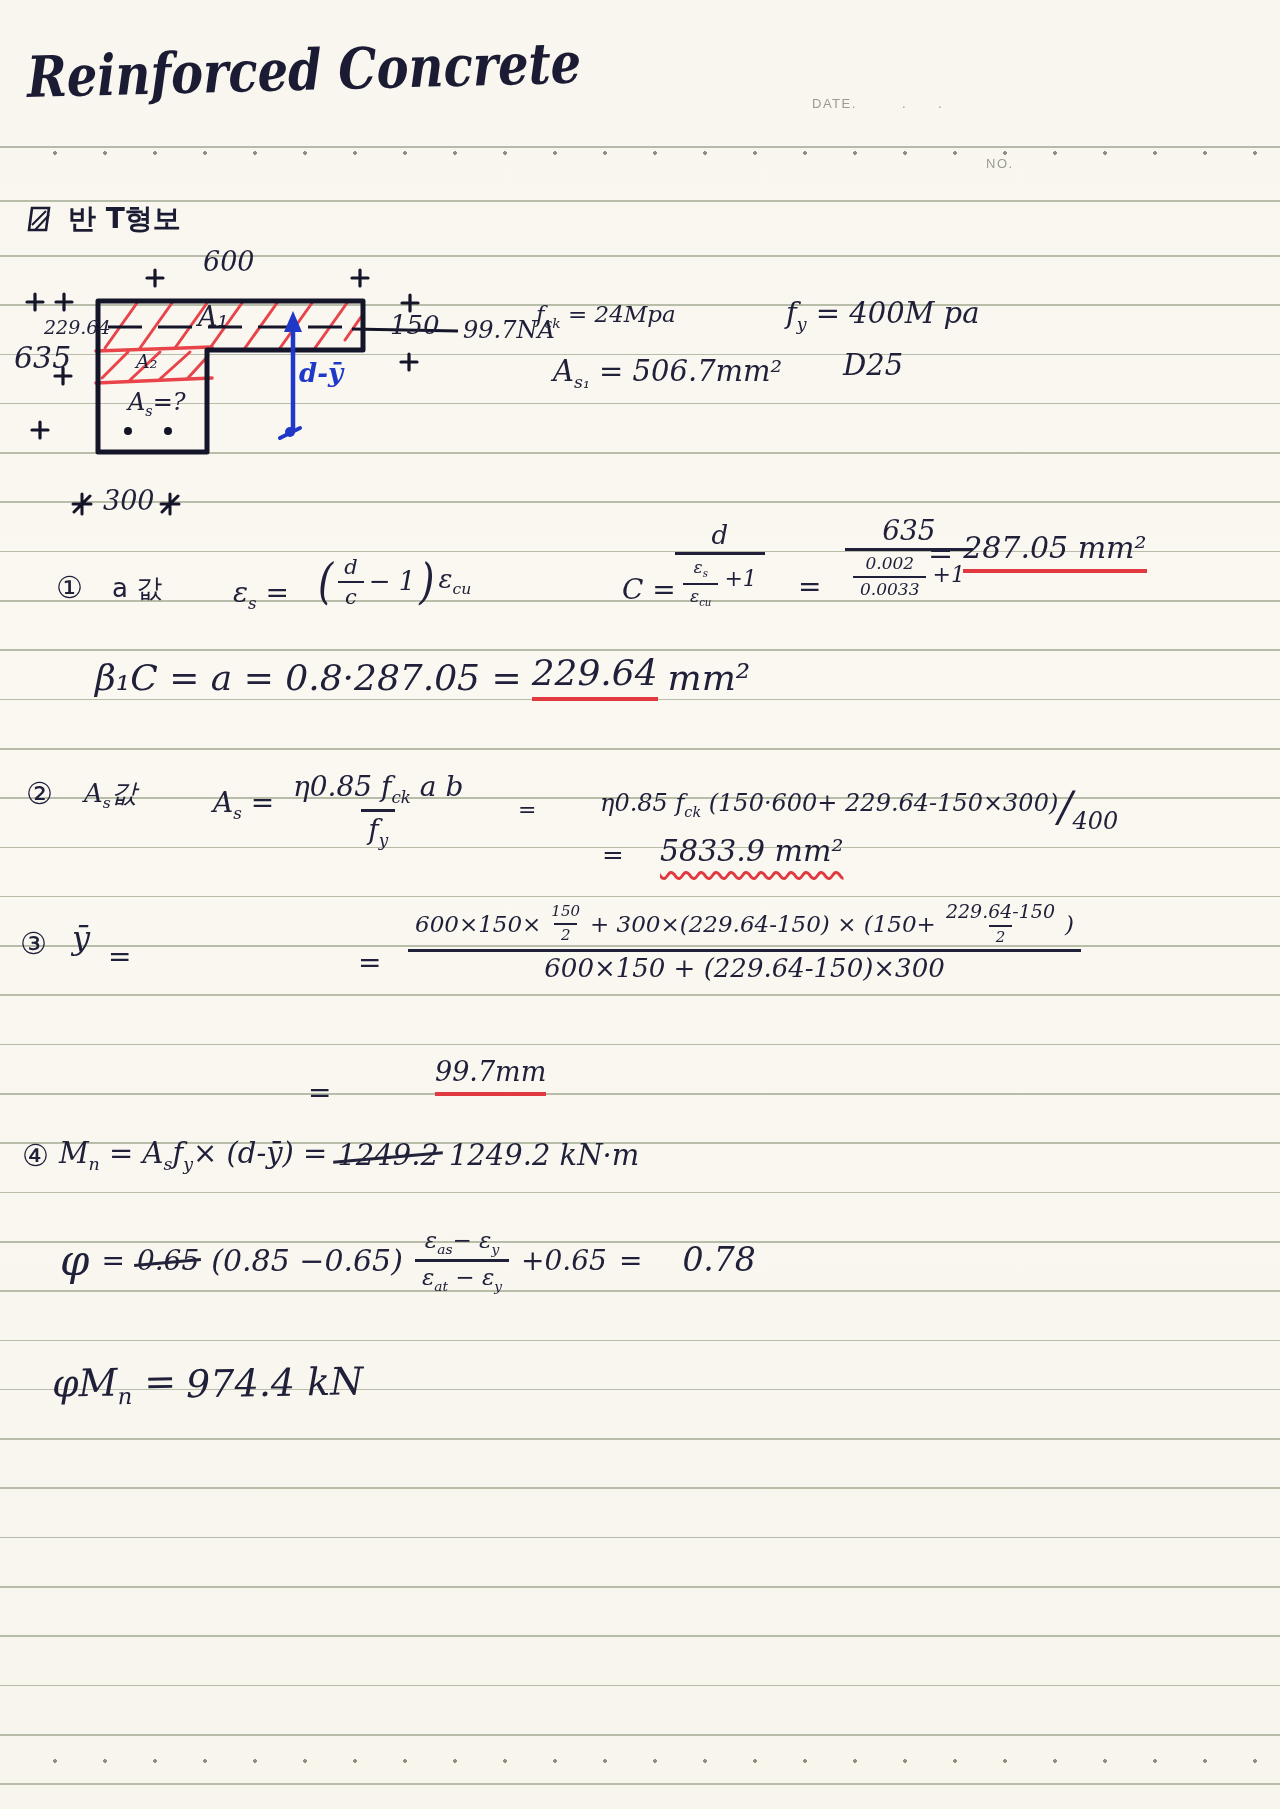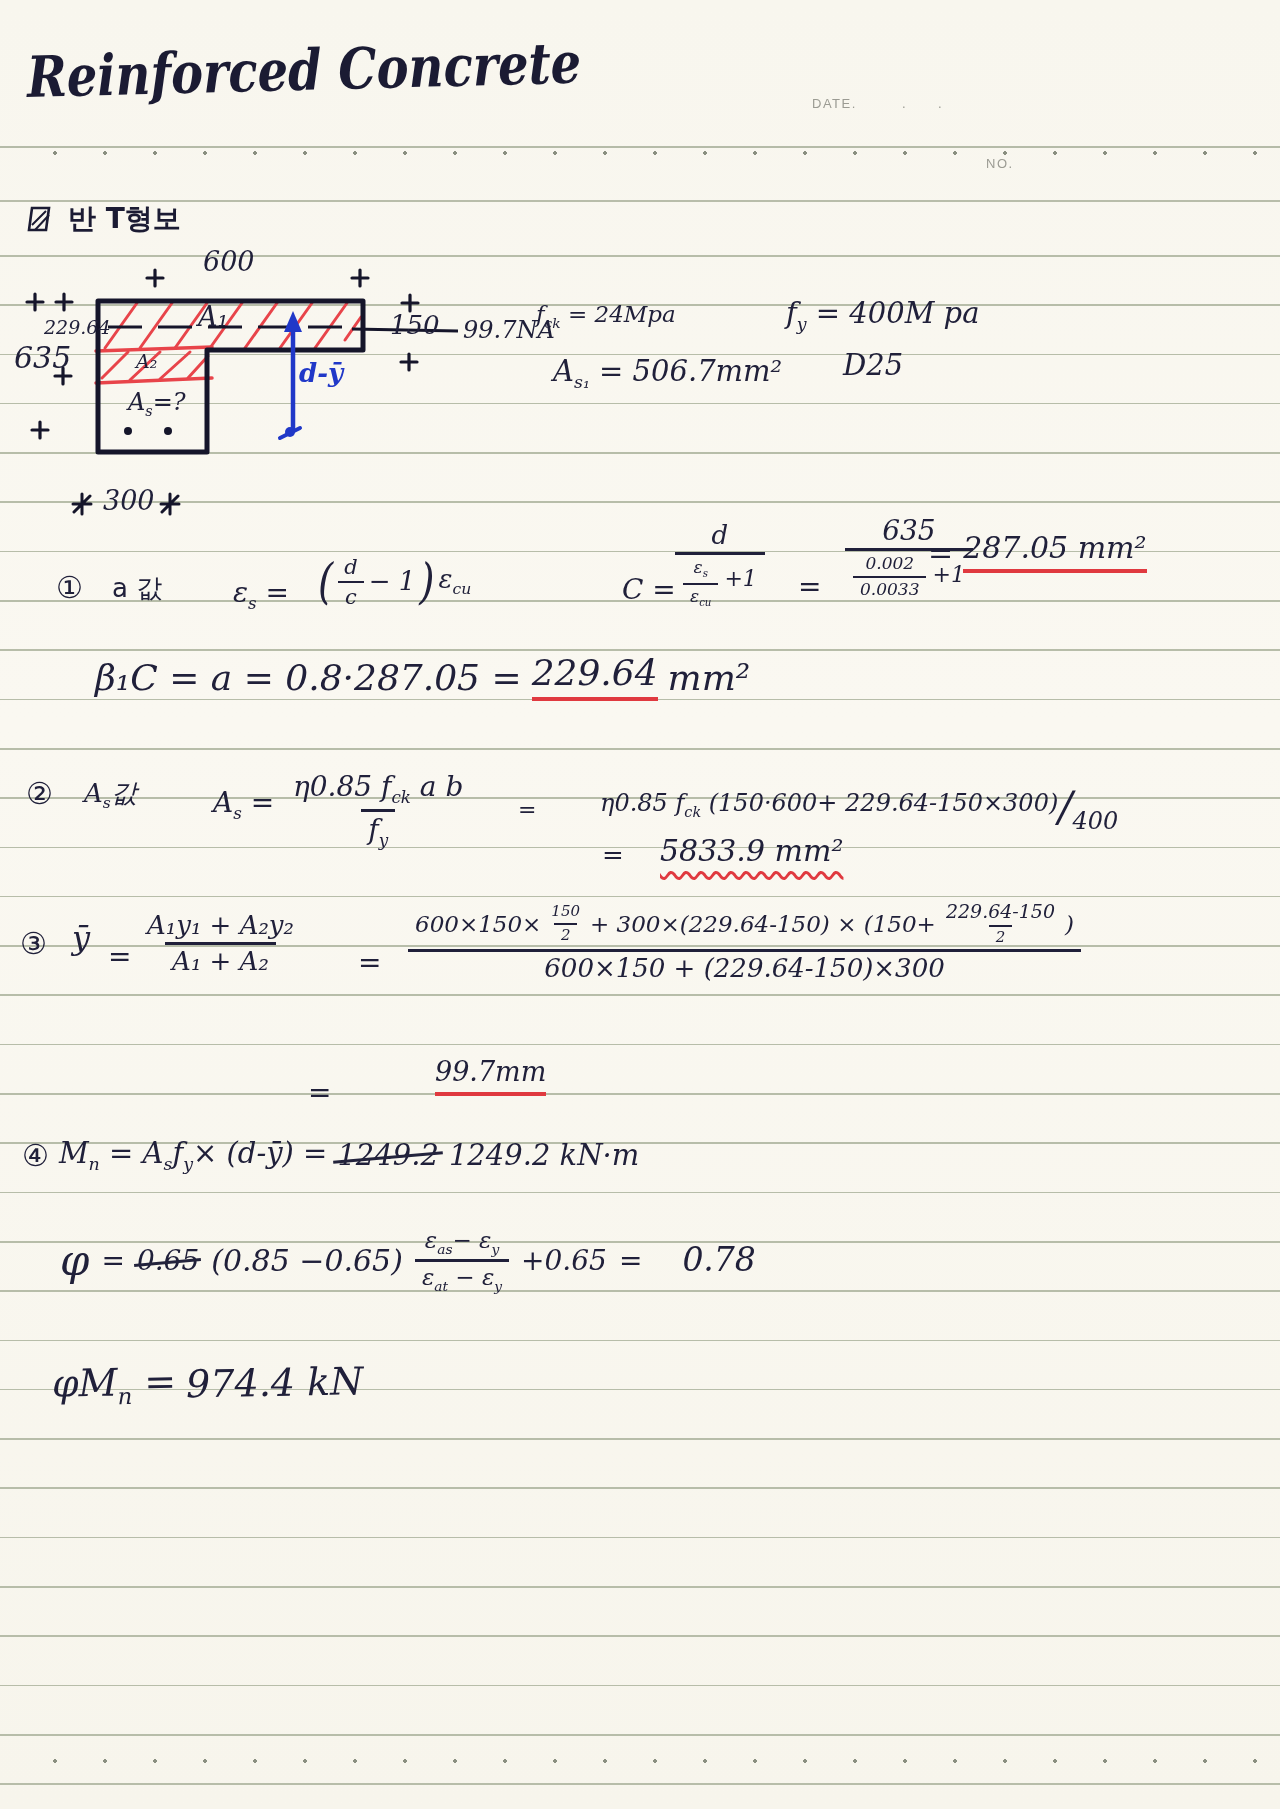--- a/index.html
+++ b/index.html
@@ -196,24 +196,20 @@
   <div class="lb ink" style="left:518px;top:798px;font-size:22px;">=</div>
   <div class="lb ink" style="left:600px;top:775px;font-size:24px;">
     <span>η0.85 f<sub>ck</sub> (150·600+ 229.64-150×300)</span><span style="font-size:42px;display:inline-block;transform:translateY(10px);">∕</span><span style="display:inline-block;transform:translateY(18px);">400</span>
   </div>
   <div class="lb ink" style="left:602px;top:842px;font-size:26px;">=</div>
   <div class="lb ink" style="left:660px;top:835px;font-size:30px;"><span class="redwavy">5833.9 mm²</span></div>
 
   <div class="lb circ" style="left:20px;top:928px;font-size:30px;">③</div>
   <div class="lb ink" style="left:72px;top:922px;font-size:32px;">ȳ</div>
   <div class="lb ink" style="left:108px;top:942px;font-size:28px;">=</div>
-  <div class="lb ink fr" style="left:140px;top:912px;font-size:26px;">
-    <span class="nm">A₁y₁ + A₂y₂</span>
-      <span class="dn">A₁ + A₂</span>
-  </div>
   <div class="lb ink" style="left:358px;top:948px;font-size:28px;">=</div>
   <div class="lb ink fr" style="left:408px;top:902px;font-size:23px;">
     <span class="nm row" style="gap:3px;">
       <span>600×150×</span>
       <span class="fr xs">
           <span class="nm">150</span>
           <span class="dn">2</span>
         </span>
       <span>+ 300×(229.64-150) × (150+</span>
       <span class="fr xs" style="font-size:19px;">

